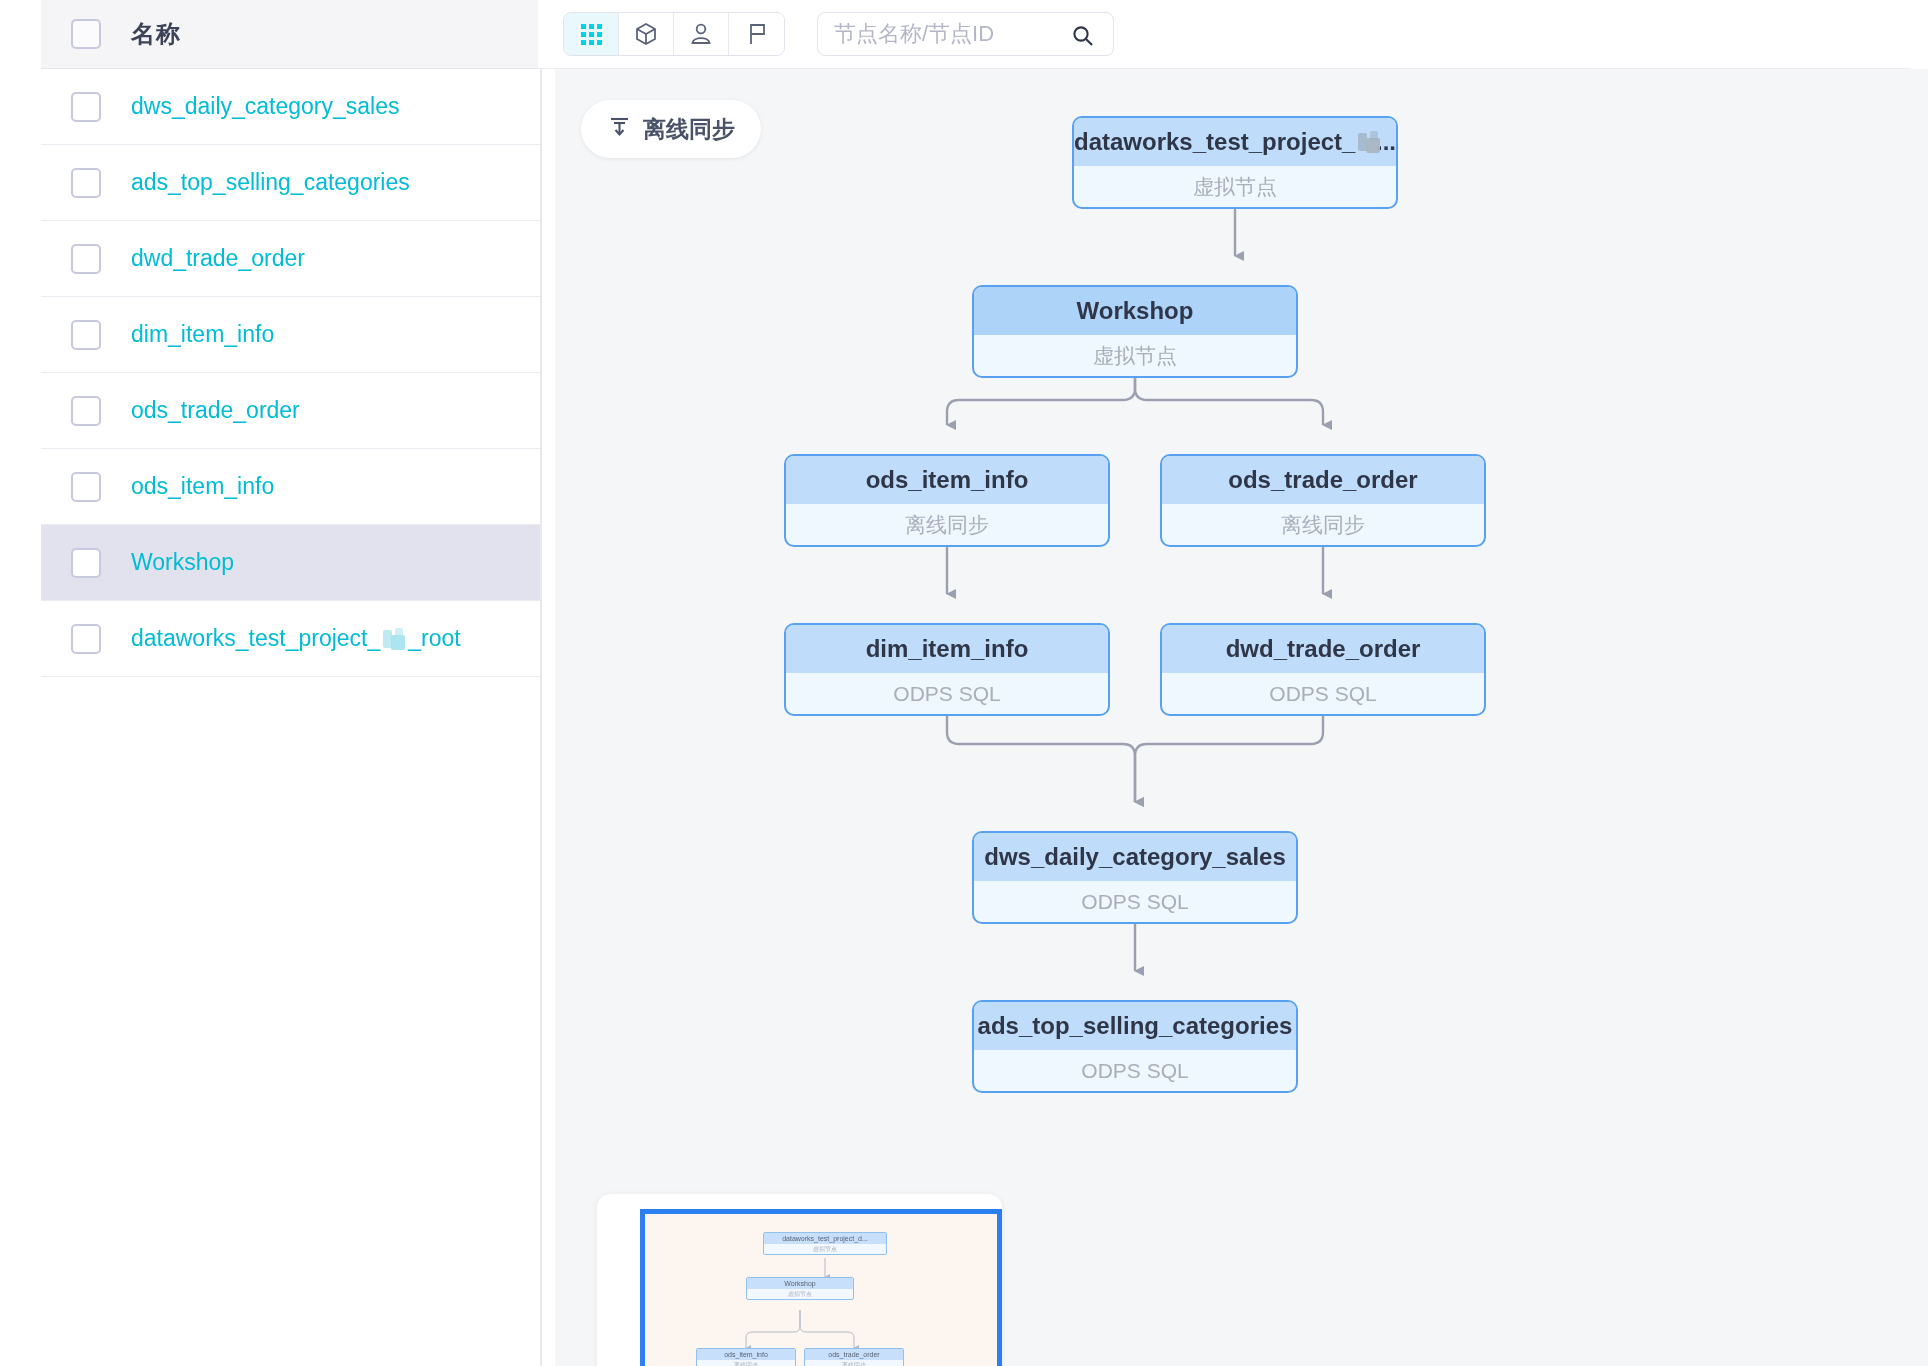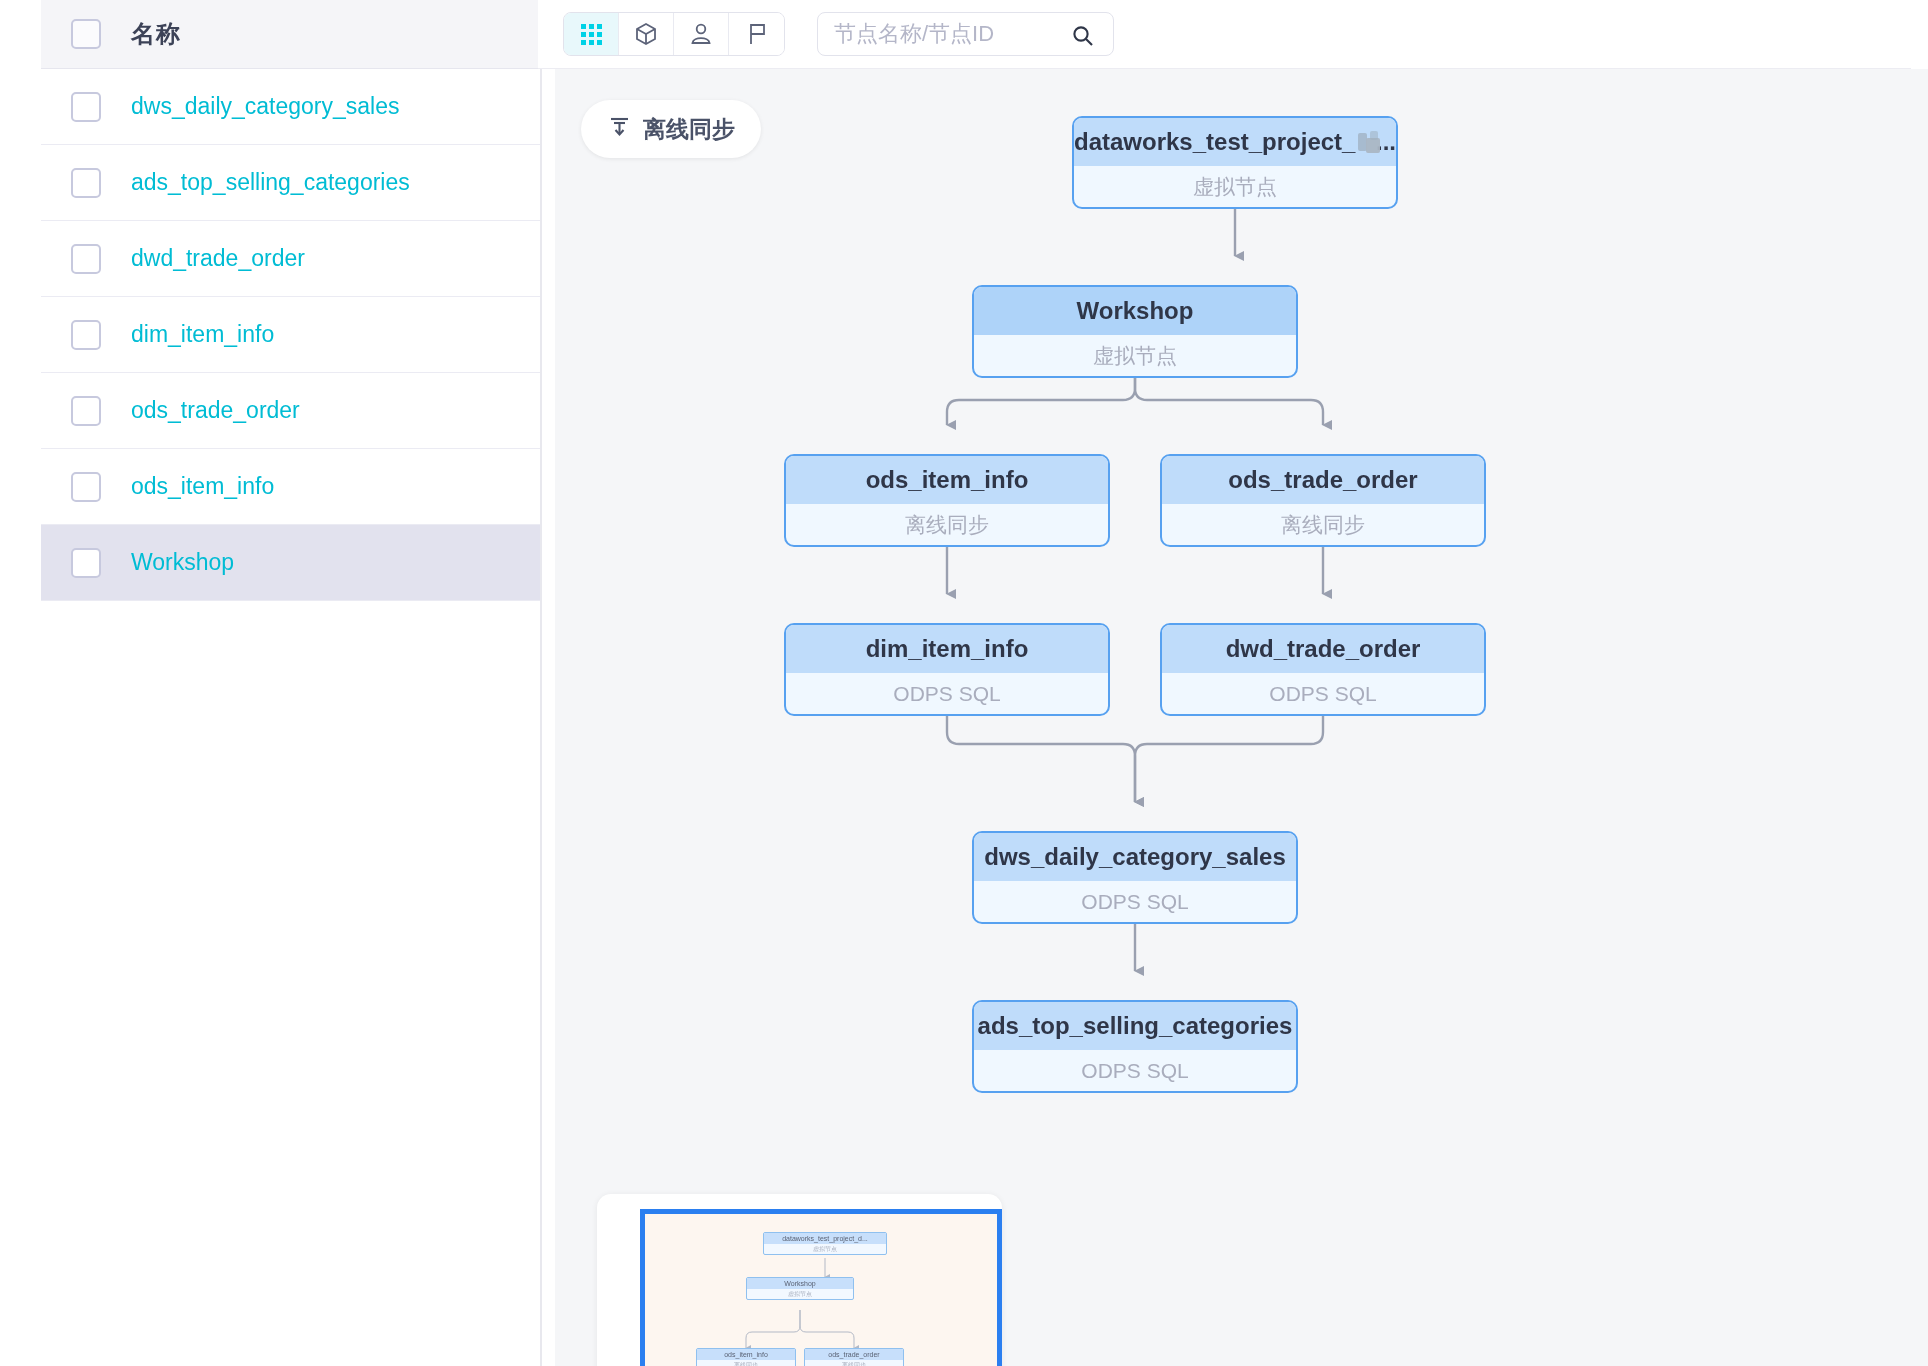--- a/index.html
+++ b/index.html
@@ -231,20 +231,26 @@
           <div class="cb-cell">
             <div class="cbox"></div>
           </div>
           <div class="row-name">ods_item_info</div>
         </div>
         <div class="list-row selected">
           <div class="cb-cell">
             <div class="cbox"></div>
           </div>
           <div class="row-name">Workshop</div>
+        </div>
+        <div class="list-row">
+          <div class="cb-cell">
+            <div class="cbox"></div>
+          </div>
+          <div class="row-name">dataworks_test_project_<span class="redact"><i></i><i></i><i></i></span>_root</div>
         </div>
       </div>
     <div id="collapse-handle">
       <div class="handle-half left">«</div>
       <div class="handle-half right">»</div>
     </div>
   </div>
 
   <div id="toolbar">
     <div class="icon-group">

